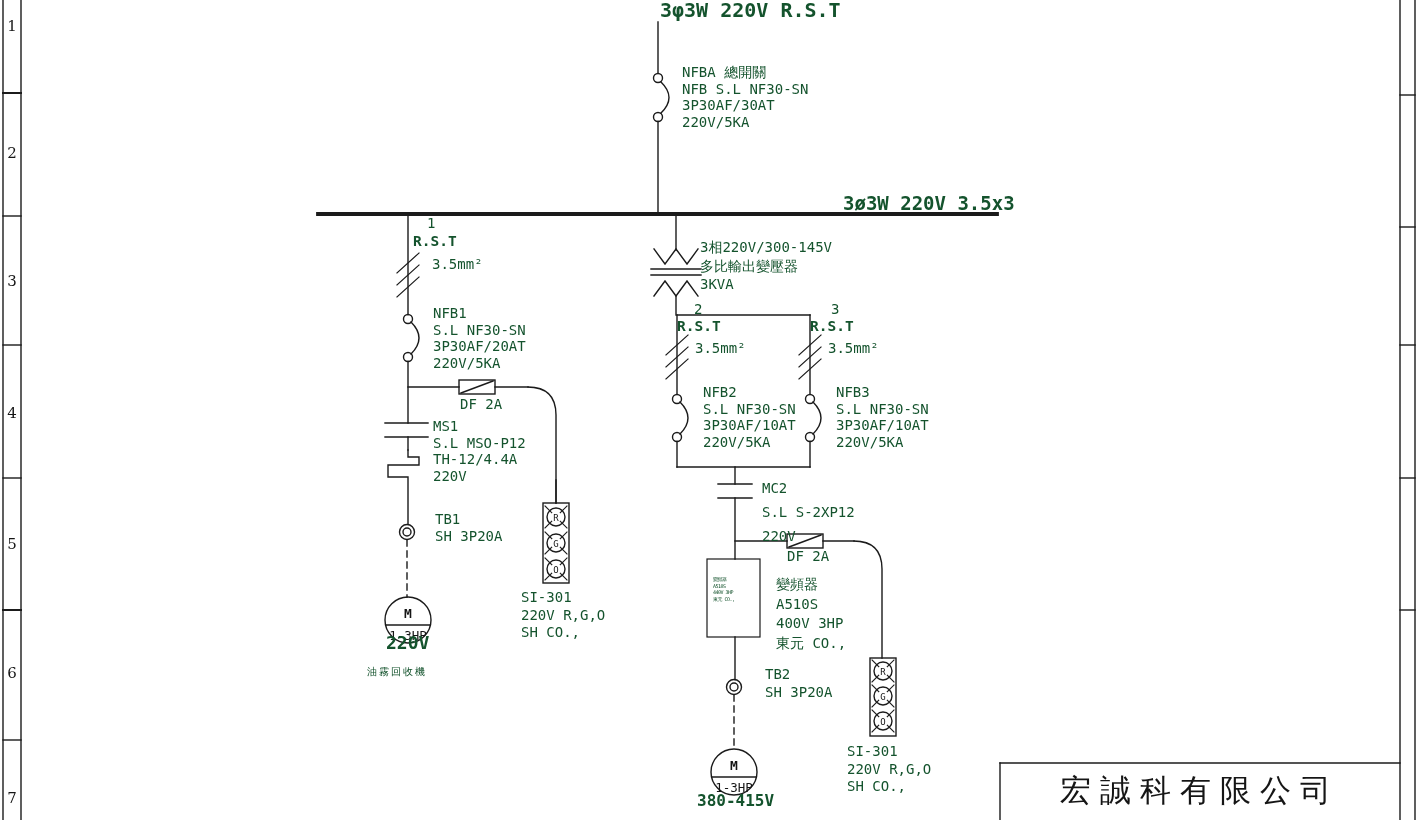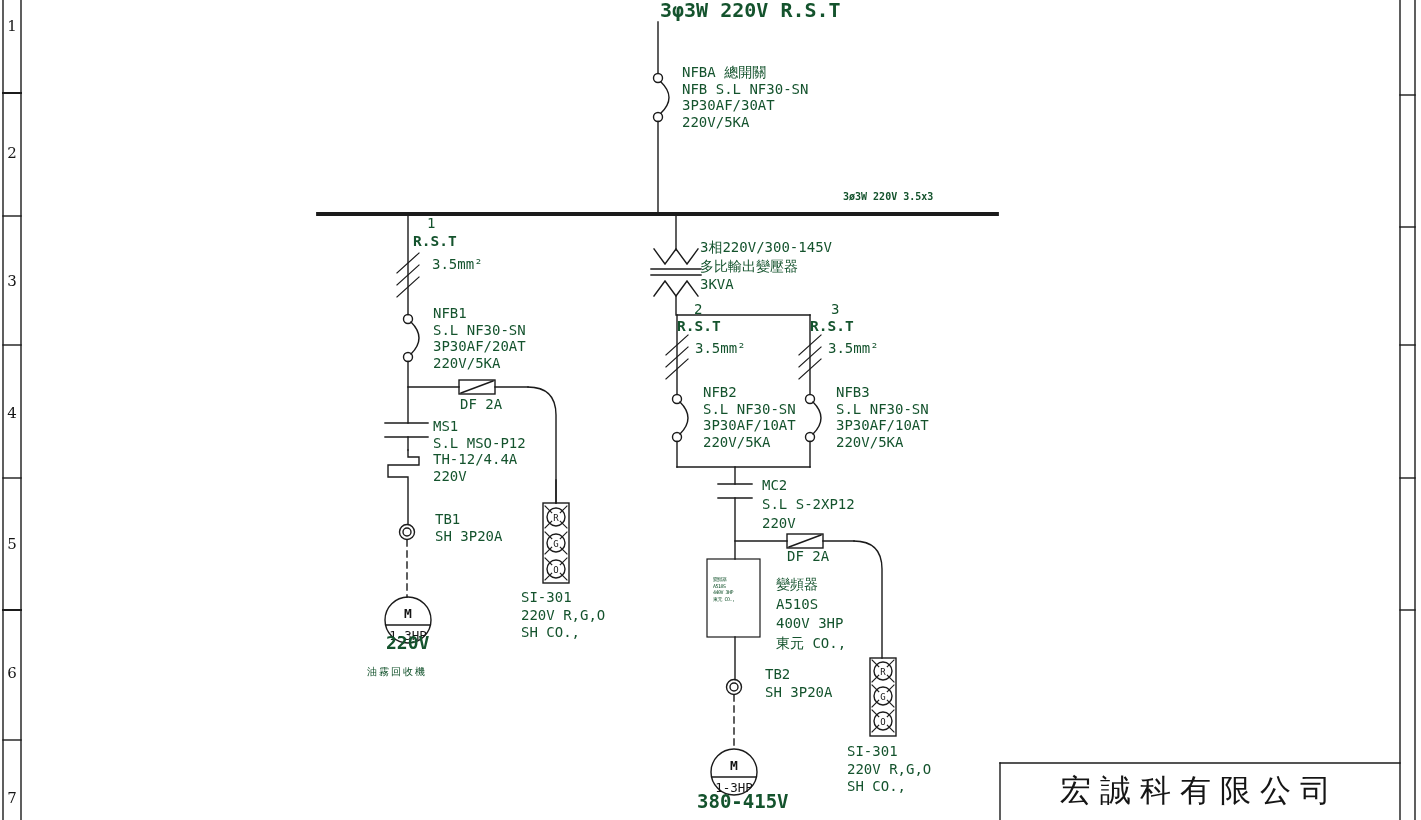--- a/index.html
+++ b/index.html
@@ -202,21 +202,21 @@
       <line x1="872" y1="710" x2="894" y2="732" stroke-width="1.1"></line>
       <line x1="872" y1="732" x2="894" y2="710" stroke-width="1.1"></line>
       <circle cx="883" cy="721" r="9"></circle>
       <circle cx="883" cy="721" r="5.5" fill="#ffffff" stroke="none"></circle>
       <text x="883" y="724.5" text-anchor="middle" font-size="9" stroke="none" fill="#151515">O</text>
     </g>
   </g>
 </svg>
 
 <div class="t b" style="left:660px;top:2px;font-size:20px;">3φ3W 220V R.S.T</div>
-<div class="t b" style="left:843px;top:189px;font-size:10px;">3ø3W 220V 3.5x3</div>
+<div class="t b" style="left:843px;top:195px;font-size:19px;">3ø3W 220V 3.5x3</div>
 <div class="t" style="left:682px;top:64px;">NFBA 總開關
 NFB S.L NF30-SN
 3P30AF/30AT
 220V/5KA</div>
 
 <div class="t" style="left:427px;top:215px;">1</div>
 <div class="t b" style="left:413px;top:233px;font-size:14.5px;">R.S.T</div>
 <div class="t" style="left:432px;top:256px;">3.5mm²</div>
 <div class="t" style="left:433px;top:305px;">NFB1
 S.L NF30-SN
@@ -248,35 +248,35 @@
 220V/5KA</div>
 
 <div class="t" style="left:831px;top:301px;">3</div>
 <div class="t b" style="left:810px;top:318px;font-size:14.5px;">R.S.T</div>
 <div class="t" style="left:828px;top:340px;">3.5mm²</div>
 <div class="t" style="left:836px;top:384px;">NFB3
 S.L NF30-SN
 3P30AF/10AT
 220V/5KA</div>
 
-<div class="t" style="left:762px;top:476px;line-height:19px;">MC2
+<div class="t" style="left:762px;top:476px;line-height:24px;">MC2
 S.L S-2XP12
 220V</div>
 <div class="t" style="left:787px;top:548px;">DF 2A</div>
 <div class="t" style="left:776px;top:559px;line-height:19.5px;margin-top:16px;">變頻器
 A510S
 400V 3HP
 東元 CO.,</div>
 <div class="t tiny" style="left:713px;top:576px;">變頻器
 A510S
 440V 3HP
 東元 CO.,</div>
 <div class="t" style="left:765px;top:666px;line-height:17.5px;">TB2
 SH 3P20A</div>
-<div class="t b" style="left:697px;top:793px;font-size:19px;">380-415V</div>
+<div class="t b" style="left:697px;top:793px;font-size:16px;">380-415V</div>
 <div class="t" style="left:847px;top:743px;line-height:17.5px;">SI-301
 220V R,G,O
 SH CO.,</div>
 
 <div class="company">宏誠科有限公司</div>
 
 <div class="num" style="left:4px;top:17px;">1</div>
 <div class="num" style="left:4px;top:144px;">2</div>
 <div class="num" style="left:4px;top:272px;">3</div>
 <div class="num" style="left:4px;top:404px;">4</div>

